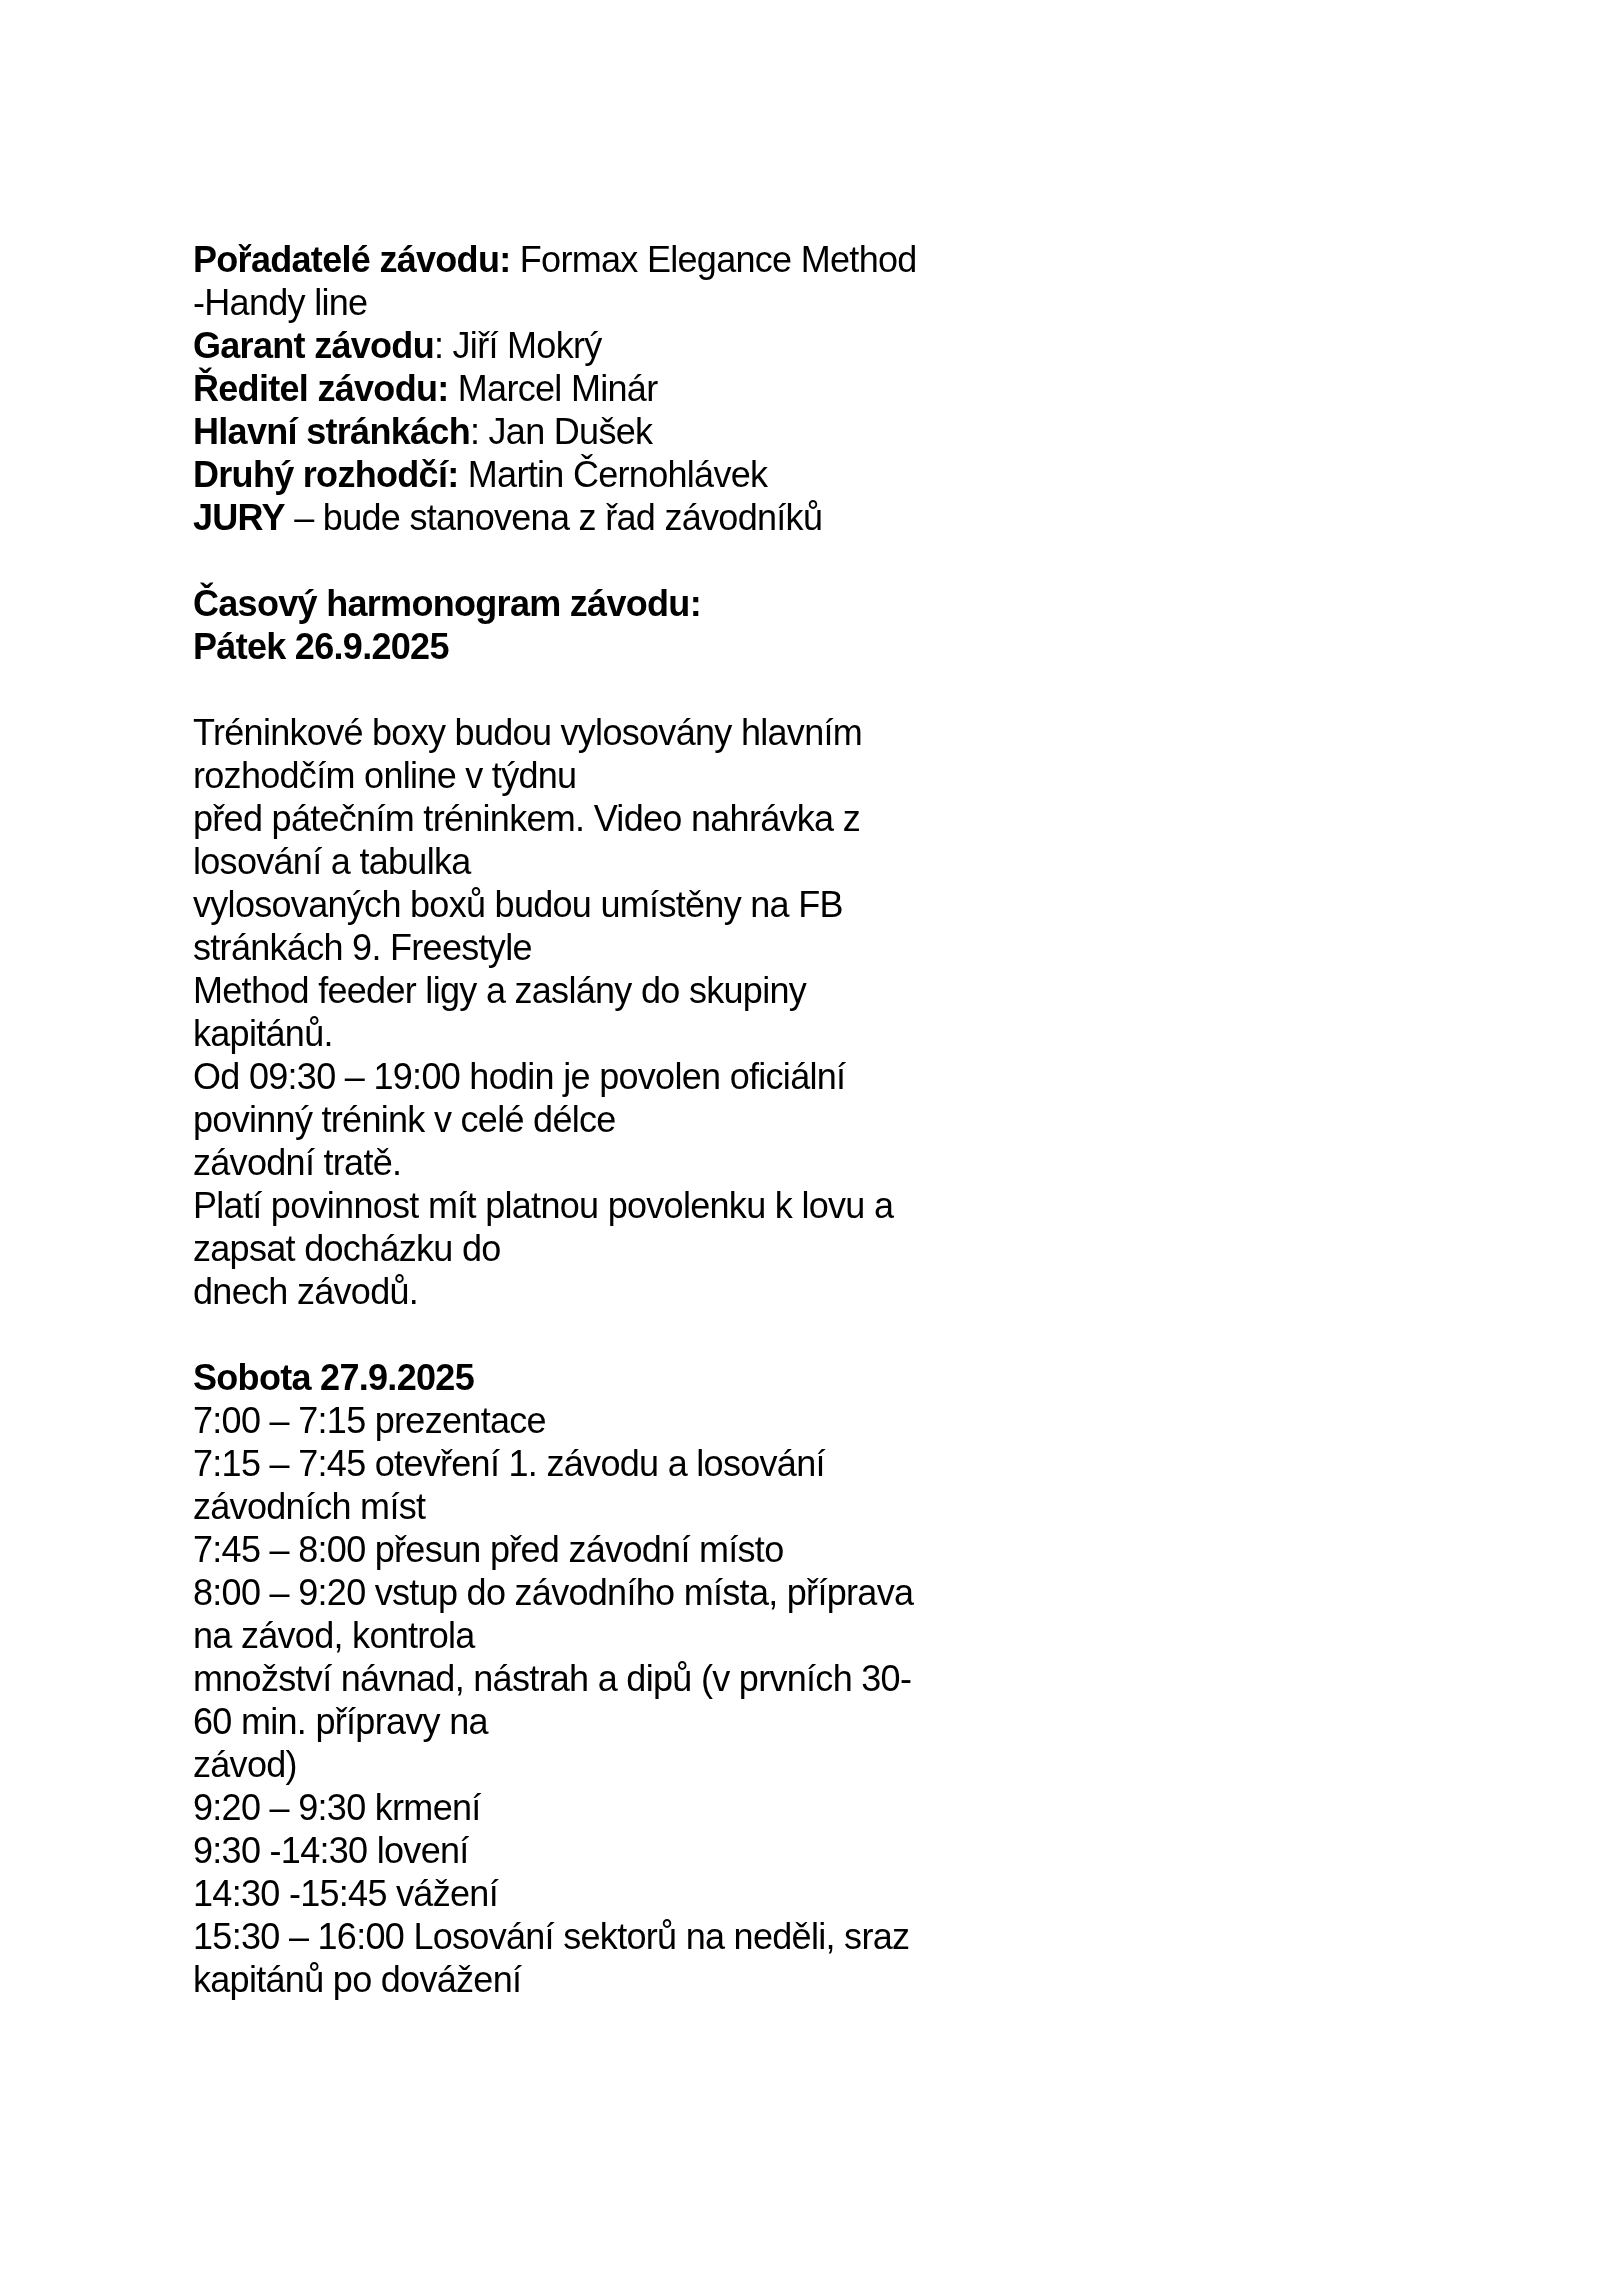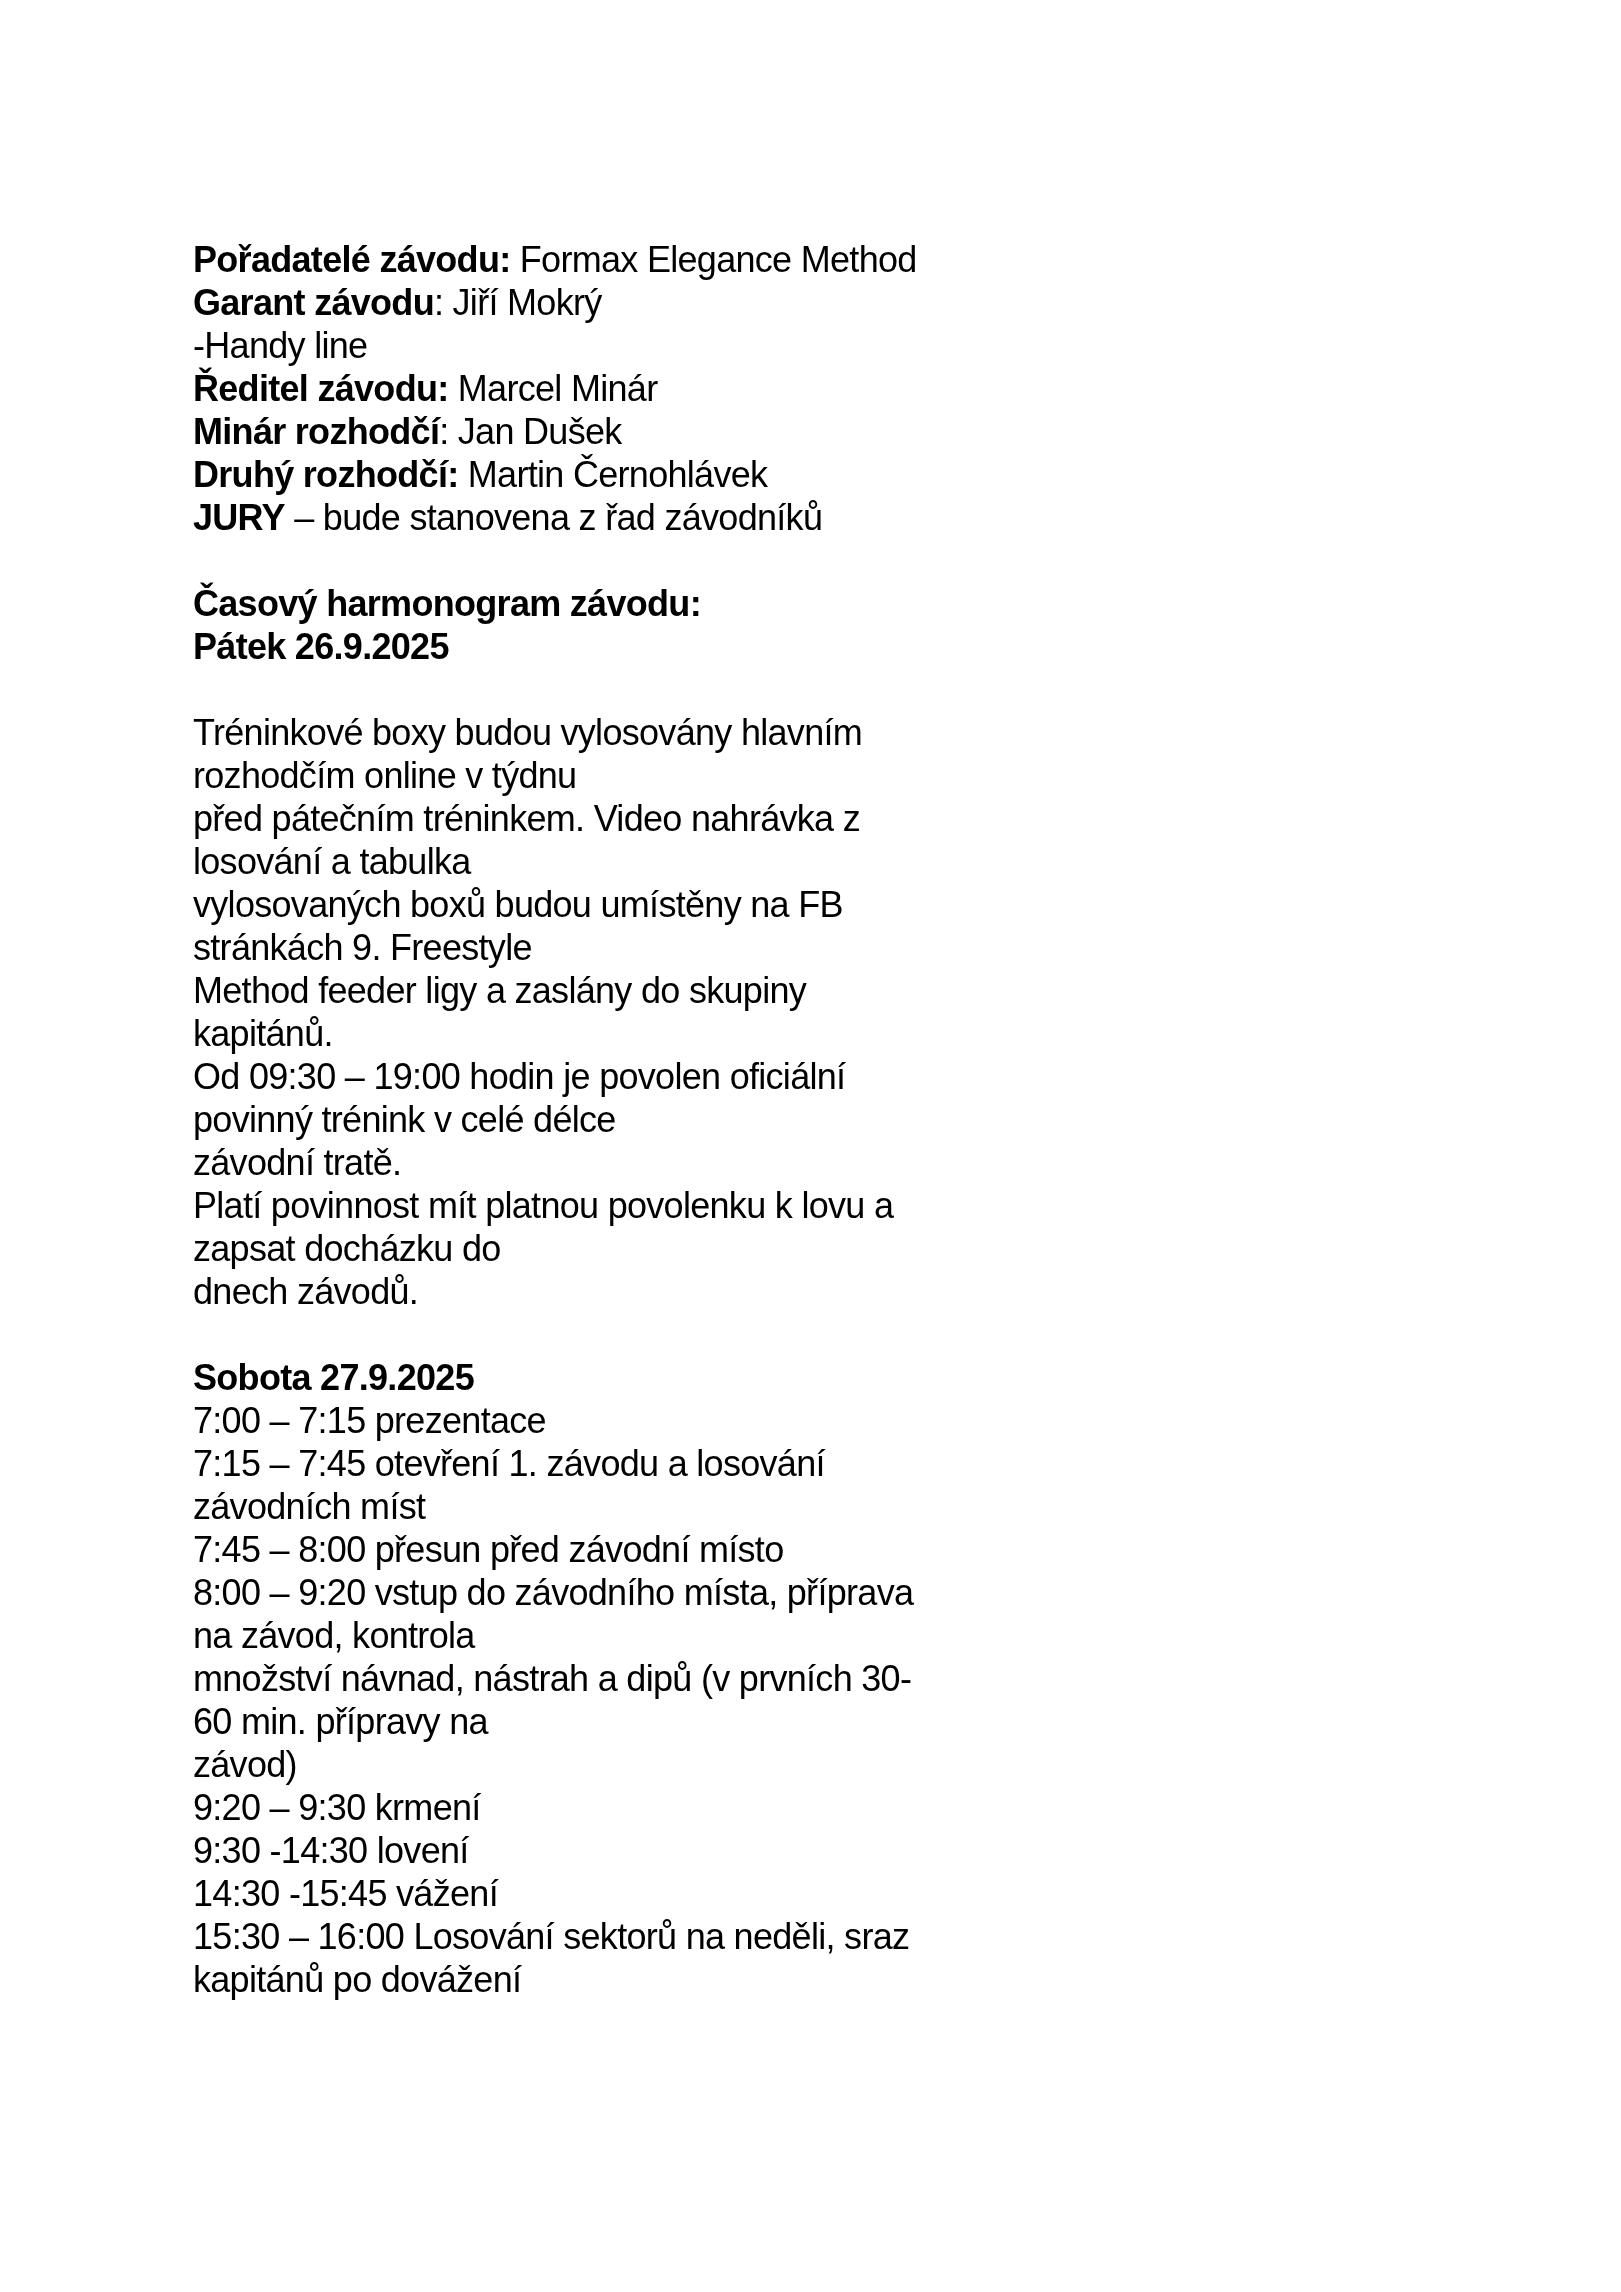--- a/index.html
+++ b/index.html
@@ -41,24 +41,24 @@
     font-weight: 700;
   }
 </style>
 </head>
 <body>
 
 <div class="page">
   <div class="doc">
       <div class="block">
         <p class="line"><span class="seg bold">Pořadatelé závodu:</span><span class="seg"> Formax Elegance Method</span></p>
+        <p class="line"><span class="seg">-Handy line</span></p>
         <p class="line"><span class="seg bold">Garant závodu</span><span class="seg">: Jiří Mokrý</span></p>
-        <p class="line"><span class="seg">-Handy line</span></p>
         <p class="line"><span class="seg bold">Ředitel závodu:</span><span class="seg"> Marcel Minár</span></p>
-        <p class="line"><span class="seg bold">Minár rozhodčí</span><span class="seg">: Jan Dušek</span></p>
+        <p class="line"><span class="seg bold">Hlavní stránkách</span><span class="seg">: Jan Dušek</span></p>
         <p class="line"><span class="seg bold">Druhý rozhodčí:</span><span class="seg"> Martin Černohlávek</span></p>
         <p class="line"><span class="seg bold">JURY</span><span class="seg"> – bude stanovena z řad závodníků</span></p>
       </div>
       <div class="block">
         <p class="line"><span class="seg bold">Časový harmonogram závodu:</span></p>
         <p class="line"><span class="seg bold">Pátek 26.9.2025</span></p>
       </div>
       <div class="block">
         <p class="line"><span class="seg">Tréninkové boxy budou vylosovány hlavním</span></p>
         <p class="line"><span class="seg">rozhodčím online v týdnu</span></p>

